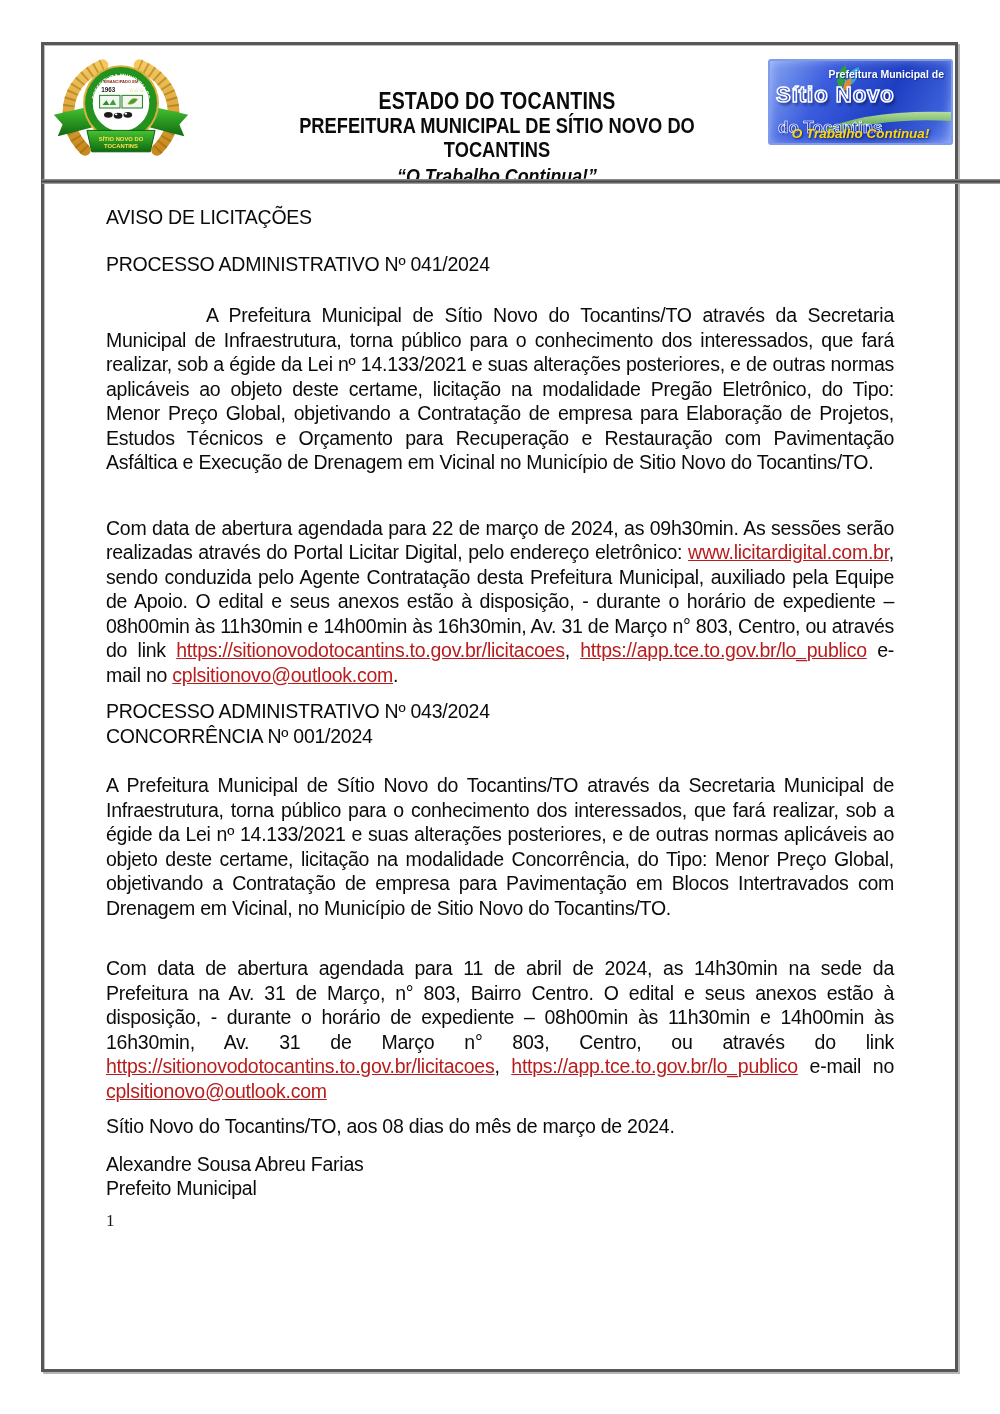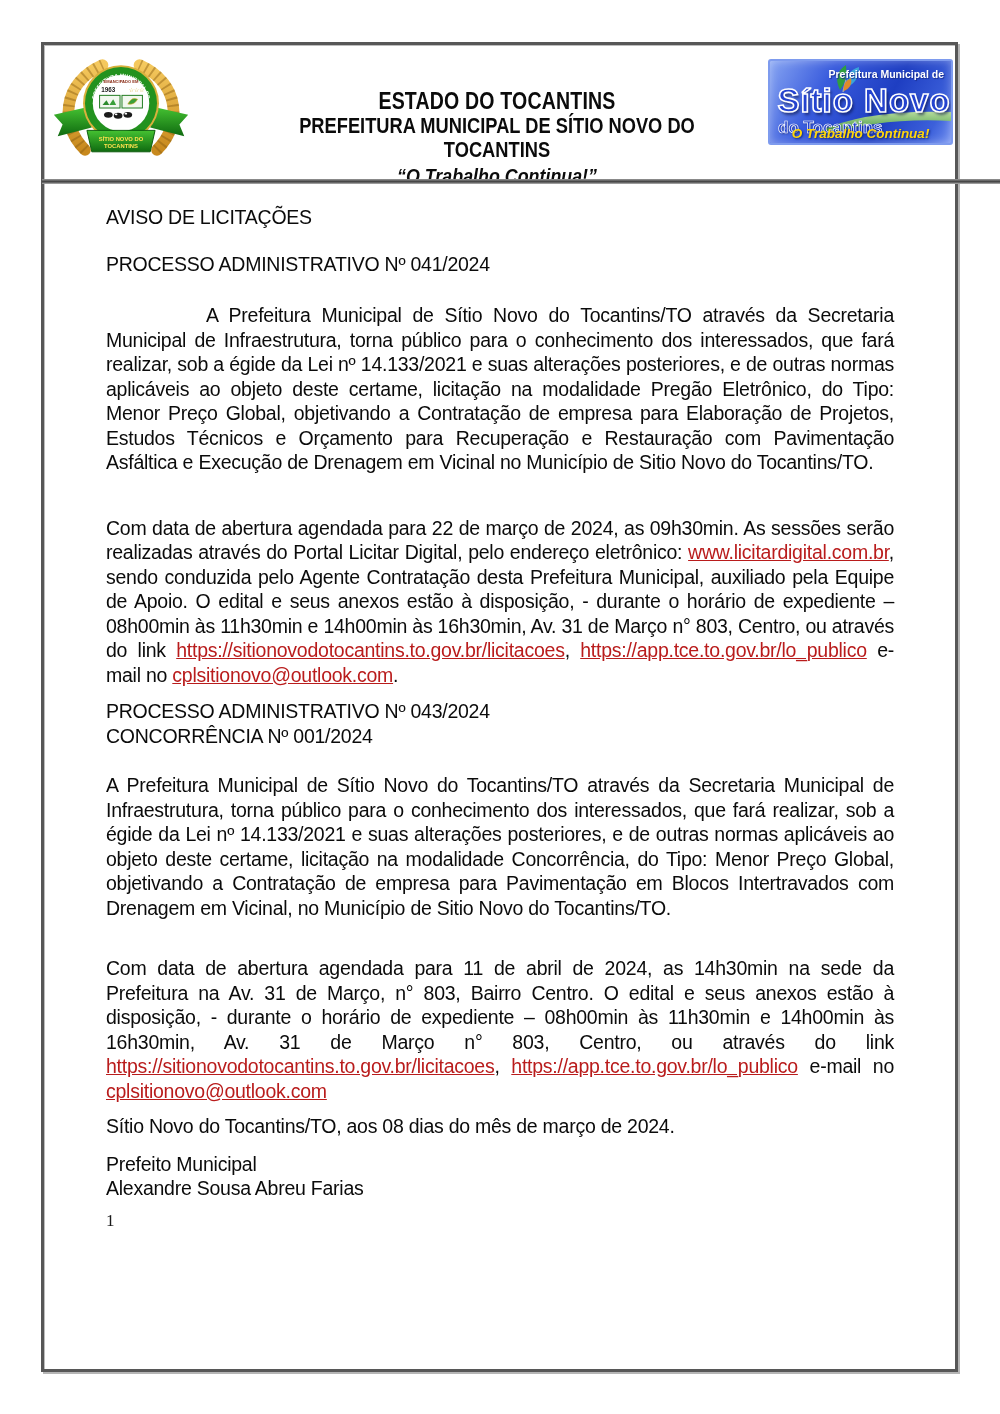--- a/index.html
+++ b/index.html
@@ -19,22 +19,22 @@
   .htext{position:absolute;left:155px;top:44px;width:596px;text-align:center;transform:scaleX(.85);transform-origin:50% 0;}
   .ht1{font-size:23px;font-weight:bold;line-height:25px;letter-spacing:.2px;}
   .ht2{font-size:21.5px;font-weight:bold;line-height:24px;}
   .ht3{font-size:21px;font-weight:bold;font-style:italic;line-height:25px;margin-top:1px;}
 
   .bluelogo{position:absolute;left:724px;top:14px;width:185px;height:86px;border-radius:3px;
             background:linear-gradient(118deg,#86a4f2 0%,#3a5cdd 30%,#1e3ec2 62%,#3c60da 88%,#6f8ef0 100%);
             border:2px solid #7e9bee;box-sizing:border-box;overflow:hidden;
             box-shadow:inset 0 0 10px rgba(255,255,255,.35);}
   .bl-top{position:absolute;top:7px;right:7px;font-size:10.5px;font-weight:bold;color:#ffffff;text-shadow:1px 1px 1px #1a2f91;}
-  .bl-main{position:absolute;left:6px;top:21px;width:176px;font-size:33px;font-weight:bold;letter-spacing:1px;
-           color:#2443cf;-webkit-text-stroke:1.6px #ffffff;text-shadow:2px 3px 3px rgba(8,16,70,.6);white-space:nowrap;text-align:center;}
+  .bl-main{position:absolute;left:6px;top:21px;width:176px;font-size:22px;font-weight:bold;letter-spacing:1px;
+           color:#2443cf;-webkit-text-stroke:1.6px #ffffff;text-shadow:2px 3px 3px rgba(8,16,70,.6);white-space:nowrap;}
   .bl-sub{position:absolute;left:8px;top:57px;font-size:17px;font-weight:bold;color:#2443cf;
           -webkit-text-stroke:.7px #ffffff;text-shadow:1px 1px 2px rgba(8,16,70,.5);}
   .bl-swoosh{position:absolute;left:50px;top:44px;}
   .bl-slogan{position:absolute;left:0;right:0;top:65px;text-align:center;font-size:13.5px;font-weight:bold;font-style:italic;
              color:#ffd60a;text-shadow:1px 1px 2px #14287c;}
   .bl-leaves{position:absolute;left:60px;top:1px;}
 
   
   .doc{position:absolute;left:62px;top:160px;width:788px;font-size:19.5px;line-height:24.5px;letter-spacing:-.25px;}
   .doc p{margin:0;}
@@ -162,21 +162,21 @@
         <div>CONCORRÊNCIA Nº 001/2024</div>
       </div>
 
       <p class="just m-p3">A Prefeitura Municipal de Sítio Novo do Tocantins/TO através da Secretaria Municipal de Infraestrutura, torna público para o conhecimento dos interessados, que fará realizar, sob a égide da Lei nº 14.133/2021 e suas alterações posteriores, e de outras normas aplicáveis ao objeto deste certame, licitação na modalidade Concorrência, do Tipo: Menor Preço Global, objetivando a Contratação de empresa para Pavimentação em Blocos Intertravados com Drenagem em Vicinal, no Município de Sitio Novo do Tocantins/TO.</p>
 
       <p class="just m-p4"><span>Com data de abertura agendada para 11 de abril de 2024, as 14h30min na sede da Prefeitura na Av. 31 de Março, n° 803, Bairro Centro. O edital e seus anexos estão à disposição, - durante o horário de expediente – 08h00min às 11h30min e 14h00min às 16h30min, Av. 31 de Março n° 803, Centro, ou através do link </span><a href="#">https://sitionovodotocantins.to.gov.br/licitacoes</a><span>, </span><a href="#">https://app.tce.to.gov.br/lo_publico</a><span> e-mail no </span><a href="#">cplsitionovo@outlook.com</a></p>
 
       <div class="center m-date">Sítio Novo do Tocantins/TO, aos 08 dias do mês de março de 2024.</div>
 
       <div class="center m-sig">
+        <div>Alexandre Sousa Abreu Farias</div>
         <div>Prefeito Municipal</div>
-        <div>Alexandre Sousa Abreu Farias</div>
       </div>
 
       <div class="center pagenum">1</div>
     </div>
 
   </div>
 </div>
 
 </body></html>

